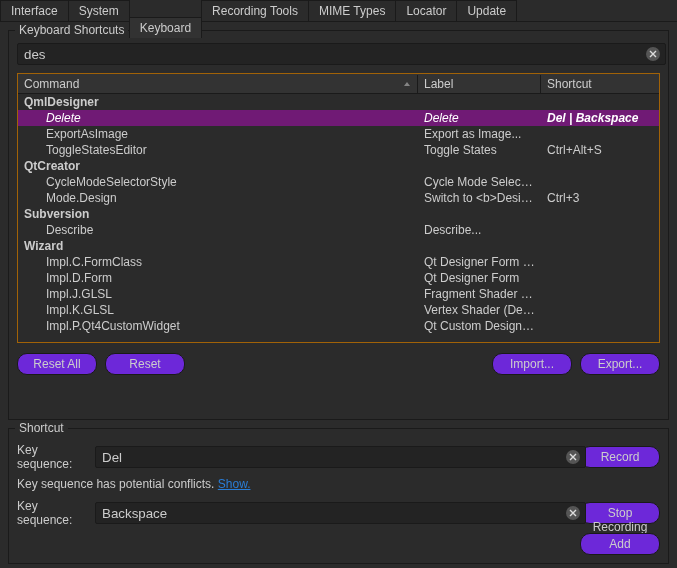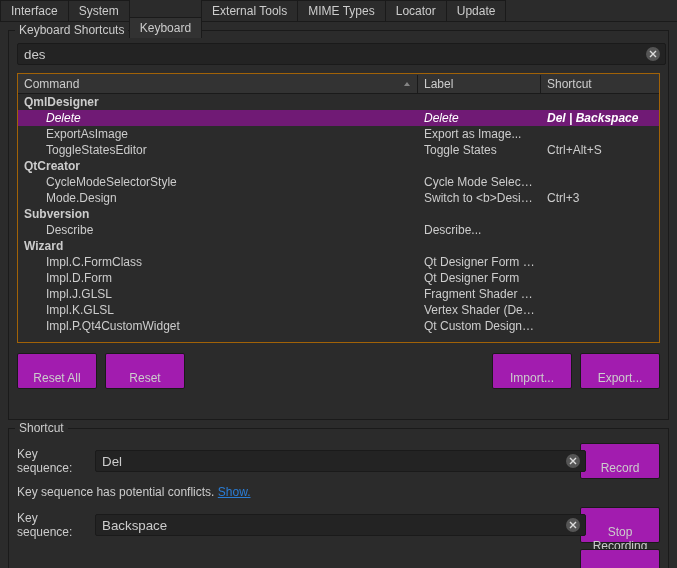--- a/index.html
+++ b/index.html
@@ -124,27 +124,27 @@
   .italic { font-style: italic; }
   .bold { font-weight: bold; }
   
   .btn-row {
     display: flex;
     margin-top: 10px;
     gap: 8px;
   }
   .btn-row .spacer { flex: 1; }
   button.btn {
-    background: #a21caf;
-    border: 1px solid #1a1a1a;
-    color: #cccccc;
-    padding: 17px 0;
+    background: #6d28d9;
+    border: 1px solid #1a1a1a;
+    color: #cccccc;
+    padding: 3px 0;
     width: 80px;
     height: 22px;
-    border-radius: 2px;
+    border-radius: 10px;
     cursor: default;
     font-size: 12px;
     font-family: inherit;
   }
   
   .field-row {
     display: flex;
     align-items: center;
     gap: 0;
     margin: 6px 0;
@@ -172,21 +172,21 @@
   .btn-add-row { display:flex; justify-content:flex-end; margin-top:6px; }
   svg.x { width:8px; height:8px; }
 </style>
 </head>
 <body>
 
 <div class="tabbar" id="tabbar">
     <div class="tab">Interface</div>
     <div class="tab">System</div>
     <div class="tab active">Keyboard</div>
-    <div class="tab">External Tools</div>
+    <div class="tab">Recording Tools</div>
     <div class="tab">MIME Types</div>
     <div class="tab">Locator</div>
     <div class="tab">Update</div>
   </div>
 
 <div class="group" style="height:390px;">
   <span class="group-title">Keyboard Shortcuts</span>
 
   <div class="search-row">
     <input class="search-input" value="des" style="">

